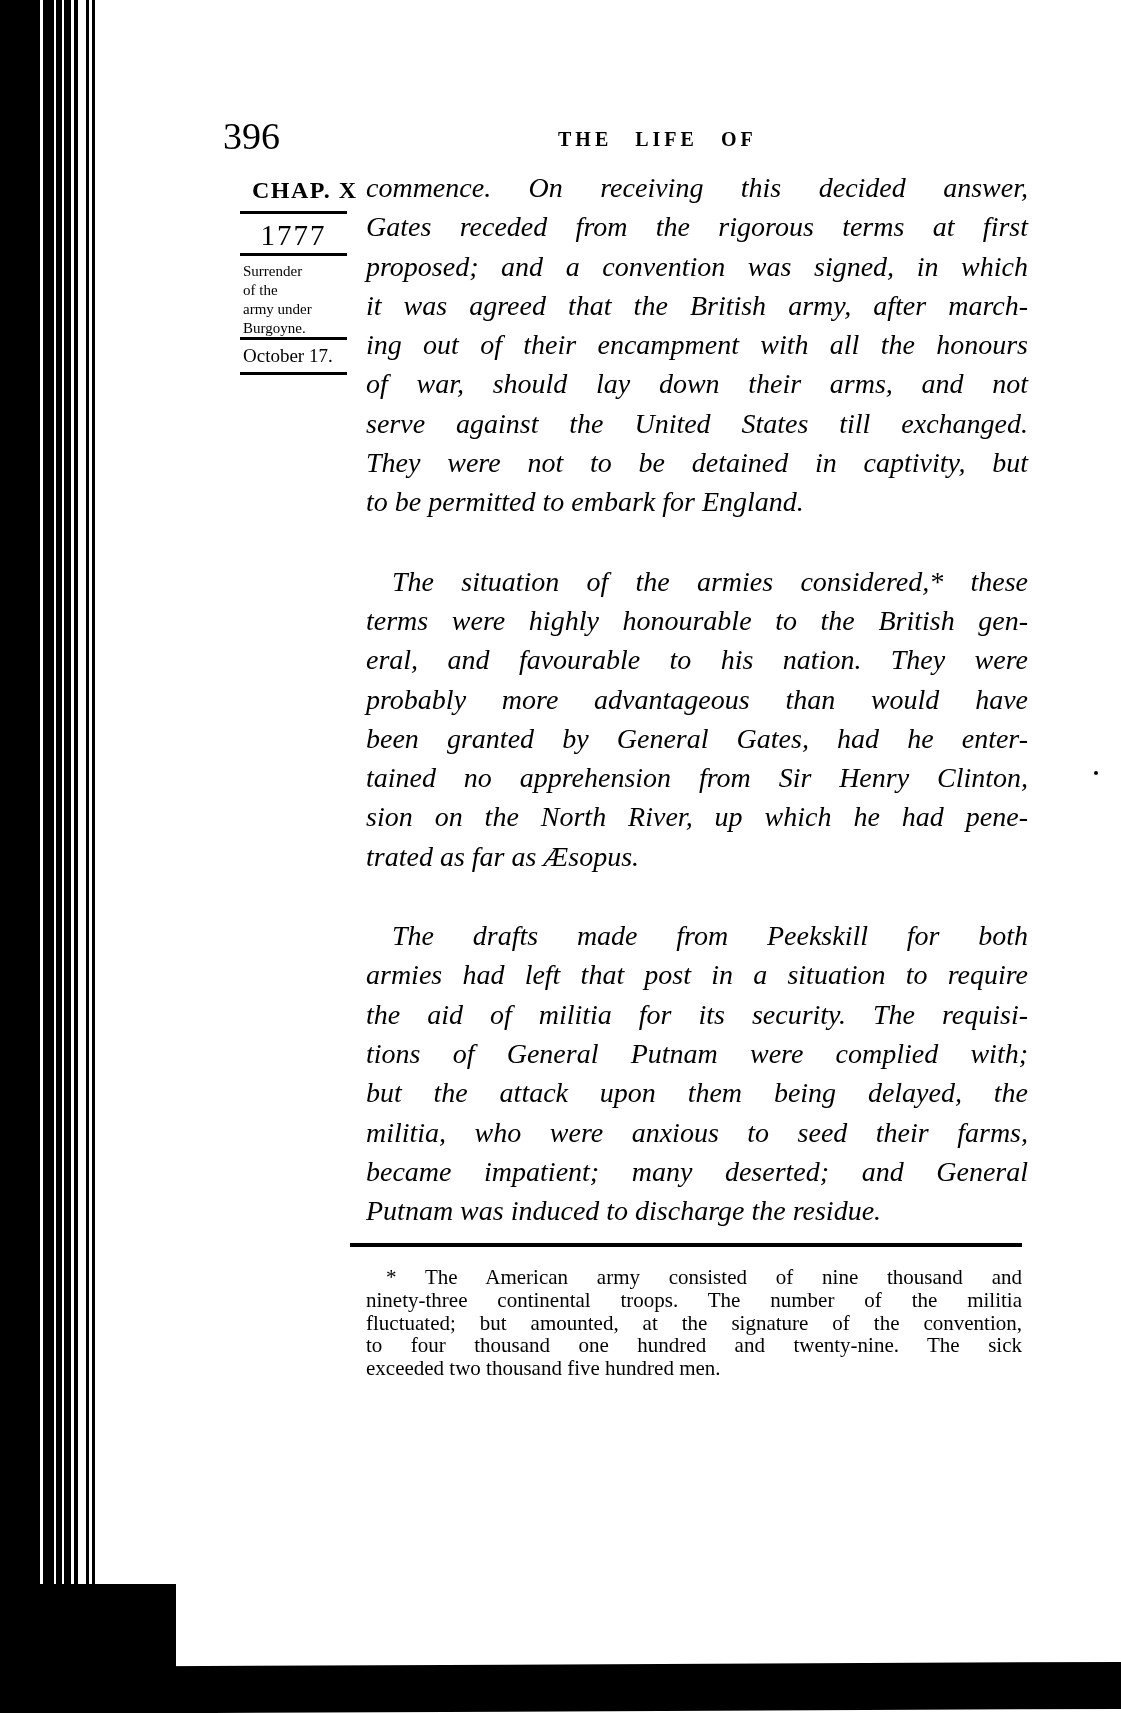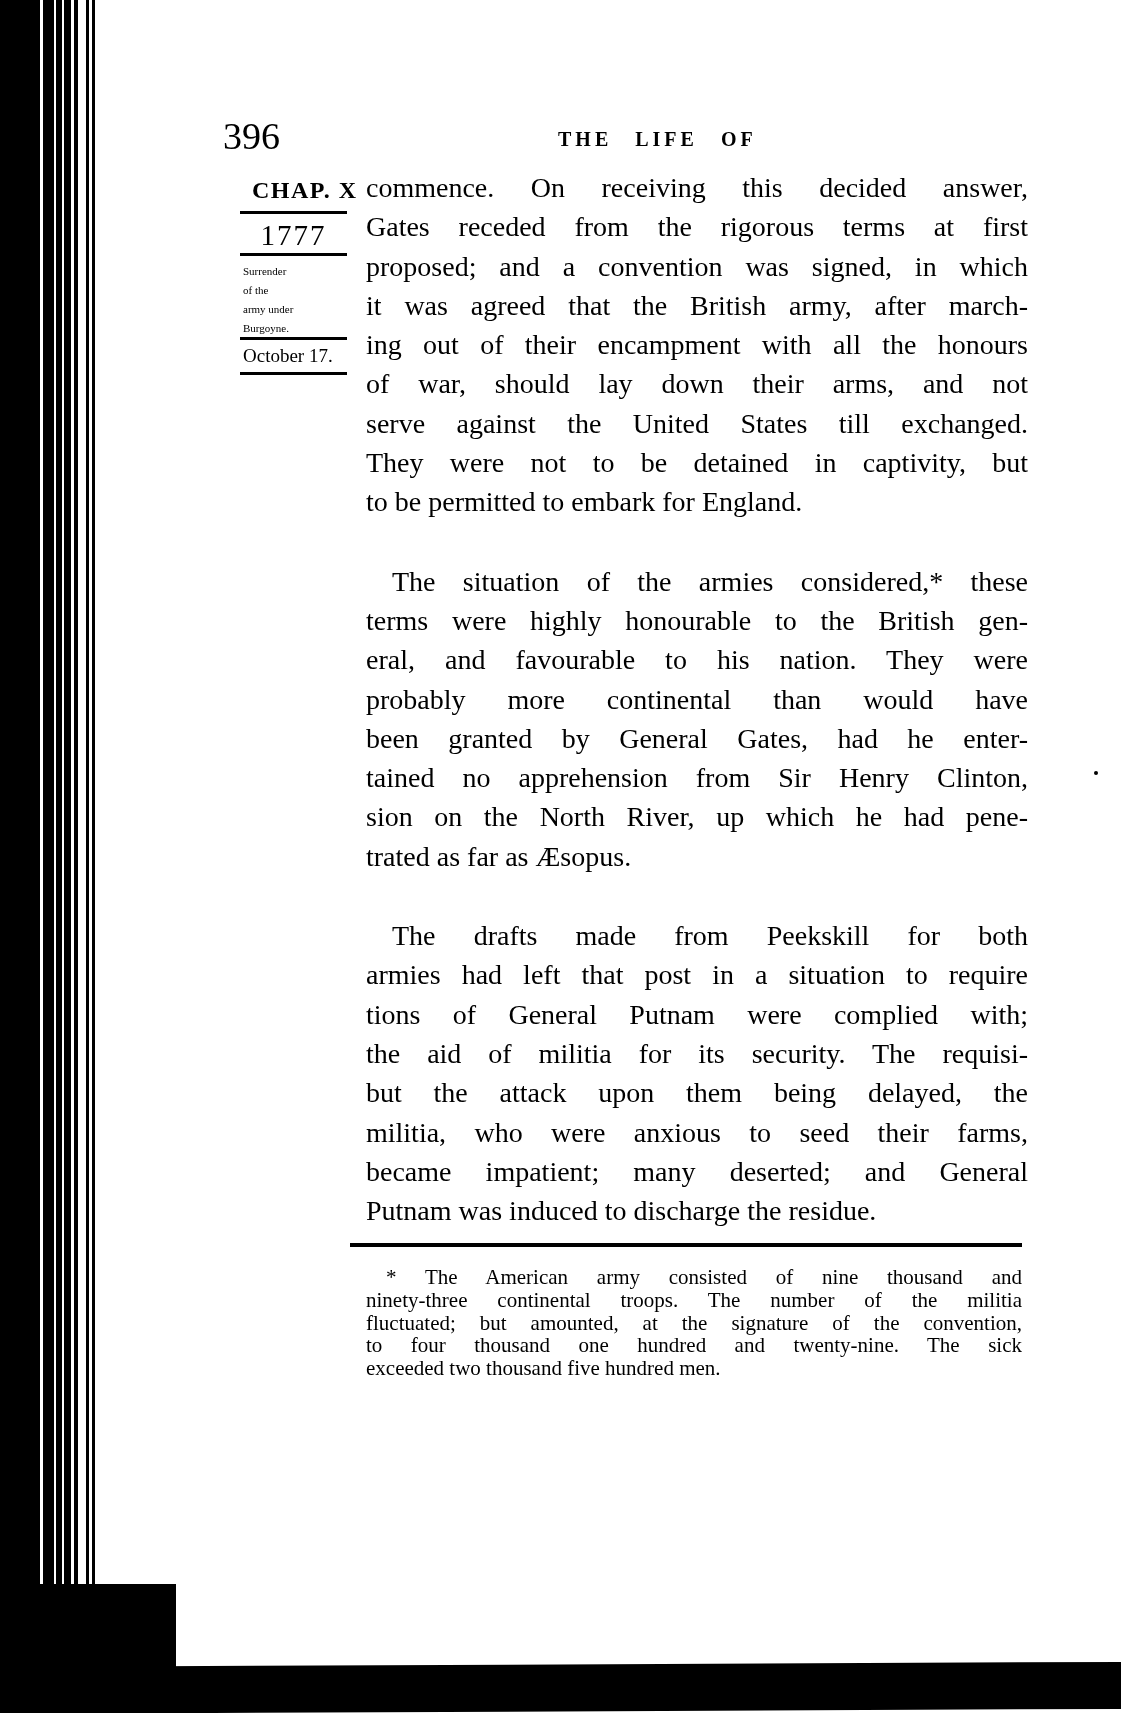--- a/index.html
+++ b/index.html
@@ -24,23 +24,23 @@
   }
   .page-number{position:absolute;left:223px;top:114px;font-size:38px;line-height:44px;}
   .running-header{
     position:absolute;left:558px;top:128px;font-size:20px;font-weight:700;
     letter-spacing:4px;word-spacing:14px;white-space:nowrap;
   }
   .chap{position:absolute;left:252px;top:177px;font-size:24px;font-weight:700;letter-spacing:1.5px;white-space:nowrap;}
   .mrule{position:absolute;left:240px;width:107px;height:3px;background:#000;}
   .r1{top:211px;} .r2{top:253px;} .r3{top:337px;} .r4{top:372px;}
   .year{position:absolute;left:240px;top:219px;width:107px;text-align:center;font-size:29px;letter-spacing:2px;}
-  .side-note{position:absolute;left:243px;top:262px;width:110px;font-size:11px;line-height:19px;}
+  .side-note{position:absolute;left:243px;top:262px;width:110px;font-size:15px;line-height:19px;}
   .side-date{position:absolute;left:243px;top:345px;width:110px;font-size:19px;white-space:nowrap;}
-  .body-text{position:absolute;left:366px;top:168px;width:662px;font-size:28px;}
+  .body-text{position:absolute;left:366px;top:168px;width:662px;font-size:28px;font-style:italic;}
   .bline{
     height:39.3px;line-height:39.3px;white-space:nowrap0;
     text-align:justify;text-align-last:justify;text-justify:inter-word;
   }
   .bline.ind{padding-left:26px;margin-top:40px;}
   .bline.last{text-align-last:left;}
   .fn-rule{position:absolute;left:350px;top:1243px;width:672px;height:4px;background:#000;}
   .footnote{position:absolute;left:366px;top:1266px;width:656px;font-size:21px;}
   .fline{
     height:22.8px;line-height:22.8px;
@@ -80,29 +80,29 @@
     <div class="bline">proposed; and a convention was signed, in which</div>
     <div class="bline">it was agreed that the British army, after march-</div>
     <div class="bline">ing out of their encampment with all the honours</div>
     <div class="bline">of war, should lay down their arms, and not</div>
     <div class="bline">serve against the United States till exchanged.</div>
     <div class="bline">They were not to be detained in captivity, but</div>
     <div class="bline last">to be permitted to embark for England.</div>
     <div class="bline ind">The situation of the armies considered,* these</div>
     <div class="bline">terms were highly honourable to the British gen-</div>
     <div class="bline">eral, and favourable to his nation.  They were</div>
-    <div class="bline">probably more continental than would have</div>
+    <div class="bline">probably more advantageous than would have</div>
     <div class="bline">been granted by General Gates, had he enter-</div>
     <div class="bline">tained no apprehension from Sir Henry Clinton,</div>
     <div class="bline">sion on the North River, up which he had pene-</div>
     <div class="bline last">trated as far as Æsopus.</div>
     <div class="bline ind">The drafts made from Peekskill for both</div>
     <div class="bline">armies had left that post in a situation to require</div>
+    <div class="bline">the aid of militia for its security.  The requisi-</div>
     <div class="bline">tions of General Putnam were complied with;</div>
-    <div class="bline">the aid of militia for its security.  The requisi-</div>
     <div class="bline">but the attack upon them being delayed, the</div>
     <div class="bline">militia, who were anxious to seed their farms,</div>
     <div class="bline">became impatient; many deserted; and General</div>
     <div class="bline last">Putnam was induced to discharge the residue.</div>
   </div>
 
 <div class="fn-rule"></div>
 <div class="footnote" id="footnote-text">
     <div class="fline ind">* The American army consisted of nine thousand and</div>
     <div class="fline">ninety-three continental troops.  The number of the militia</div>

